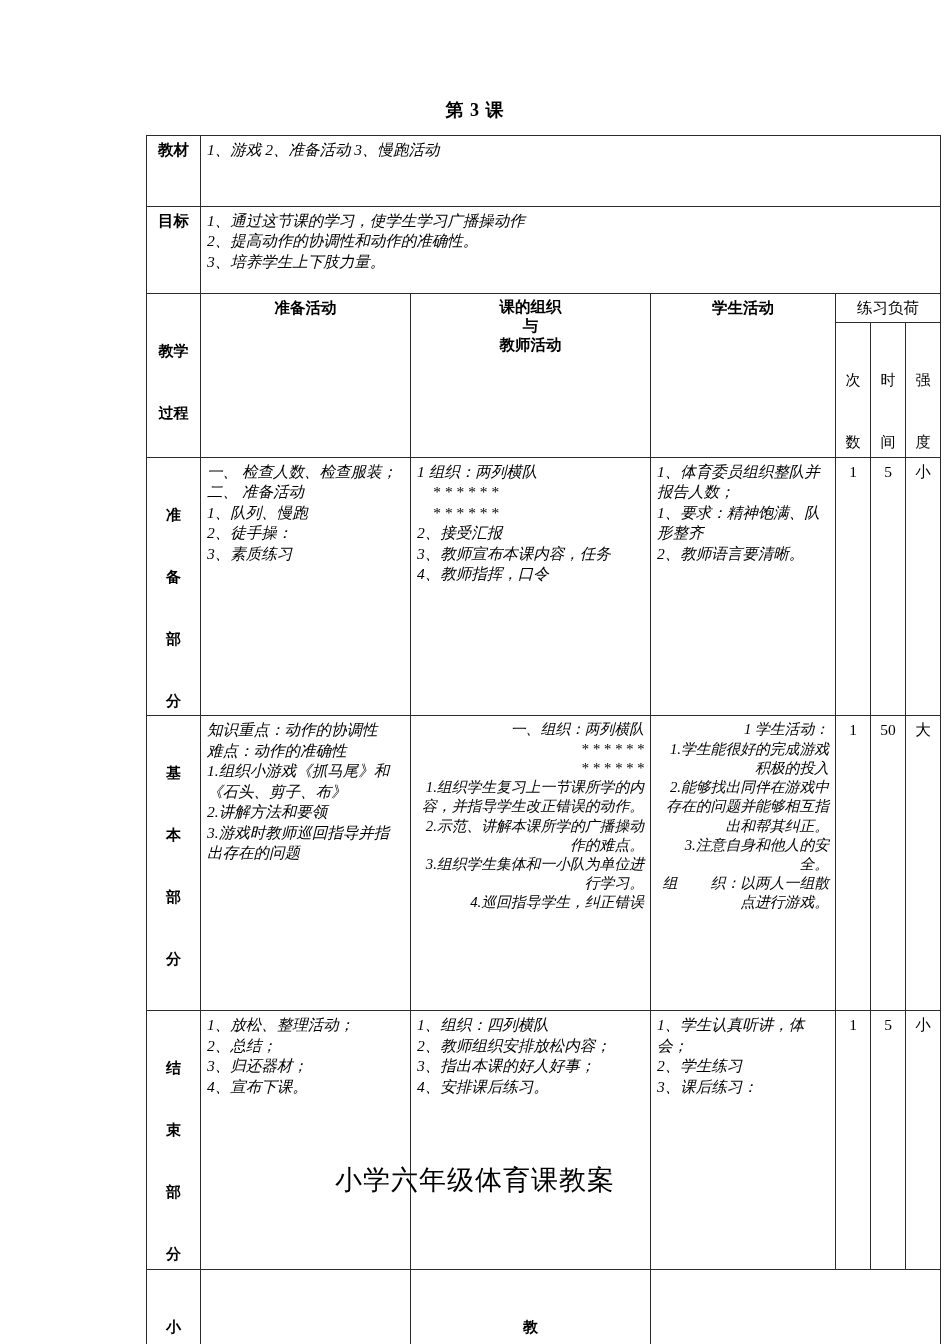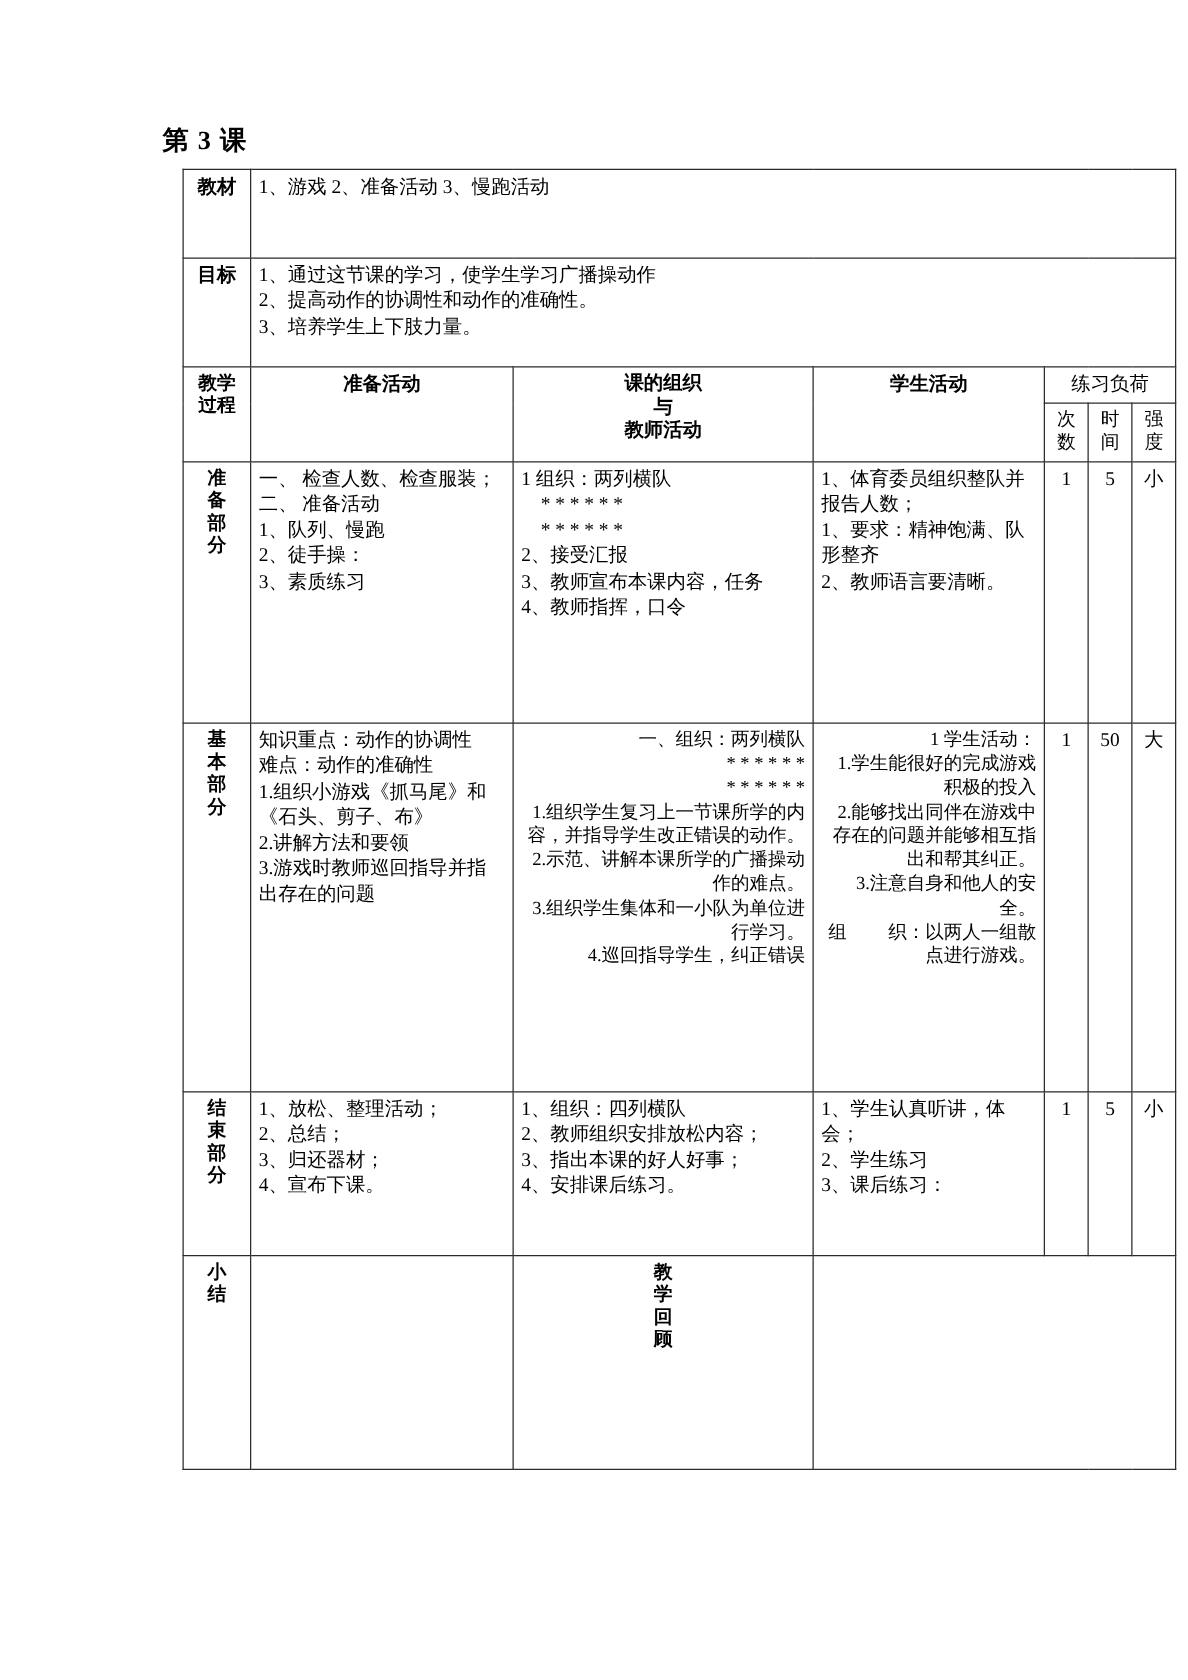--- a/index.html
+++ b/index.html
@@ -19,21 +19,22 @@
     position: absolute;
     left: 0; top: 0;
     width: 950px;
     height: 1344px;
   }
   .doc-title {
     position: absolute;
     left: 130px;
     top: 98px;
     width: 690px;
-    font-size: 21px;
+    text-align: center;
+    font-size: 18px;
     font-weight: bold;
     letter-spacing: 1px;
   }
   table.plan {
     position: absolute;
     left: 146px;
     top: 135px;
     width: 794px;
     border-collapse: collapse;
     table-layout: fixed;
@@ -92,37 +93,38 @@
   }
   .load-val {
     text-align: center;
     vertical-align: middle;
     font-size: 15px;
   }
   .txt {
     white-space: pre-wrap;
     font-size: 15.5px;
     line-height: 1.33;
+    font-style: italic;
   }
   .txt.small { font-size: 14.8px; line-height: 1.3; text-align: right; }
 
   .r-material td { height: 62px; }
   .r-goal td { height: 78px; margin-top: 15px; }
   .r-head1 td, .r-head2 td { height: 0; }
   .r-prep td { height: 200px; }
   .r-main td { height: 286px; }
   .r-end td { height: 122px; }
   .r-sum td { height: 162px; }
 
   .vtext {
     display: inline-block;
     line-height: 1.2;
     font-size: 15px;
   }
-  .vtext span { display: block; text-align: center; }
+  .vtext span { display: block; text-align: center; margin-top: 44px; }
 
   .footer-title {
     position: absolute;
     left: 0;
     top: 1162px;
     width: 950px;
     text-align: center;
     font-size: 27px;
     letter-spacing: 1px;
   }
@@ -297,14 +299,15 @@
             <span>回</span>
             <span>顾</span>
           </span>
         </td>
         <td class="txt" colspan="4"></td>
       </tr>
 
     </tbody>
   </table>
 
+  <div class="footer-title">小学六年级体育课教案</div>
 
 </div>
 
 </body></html>

